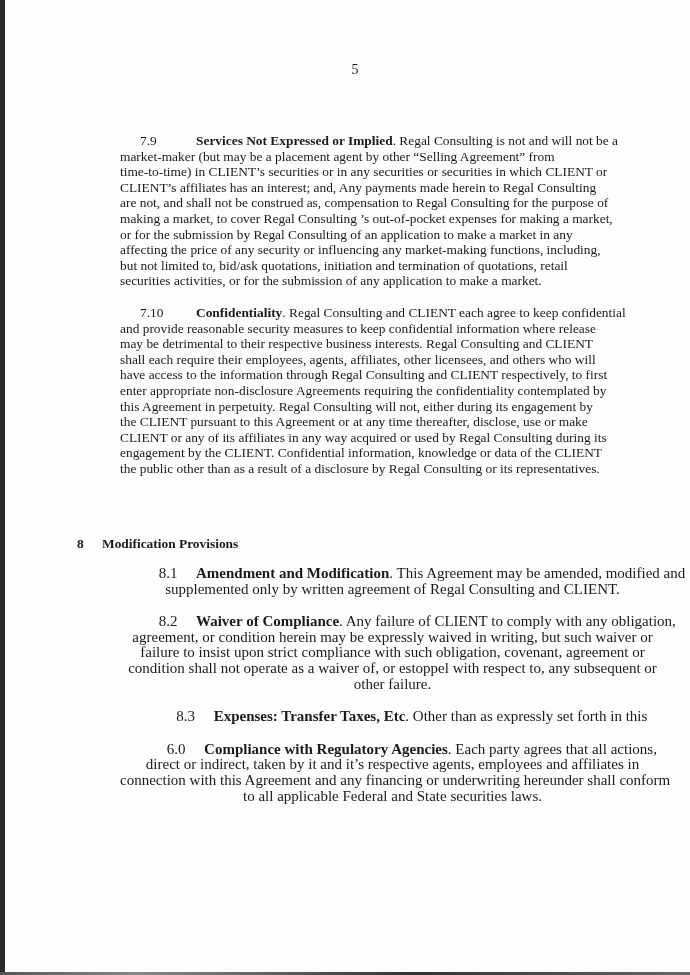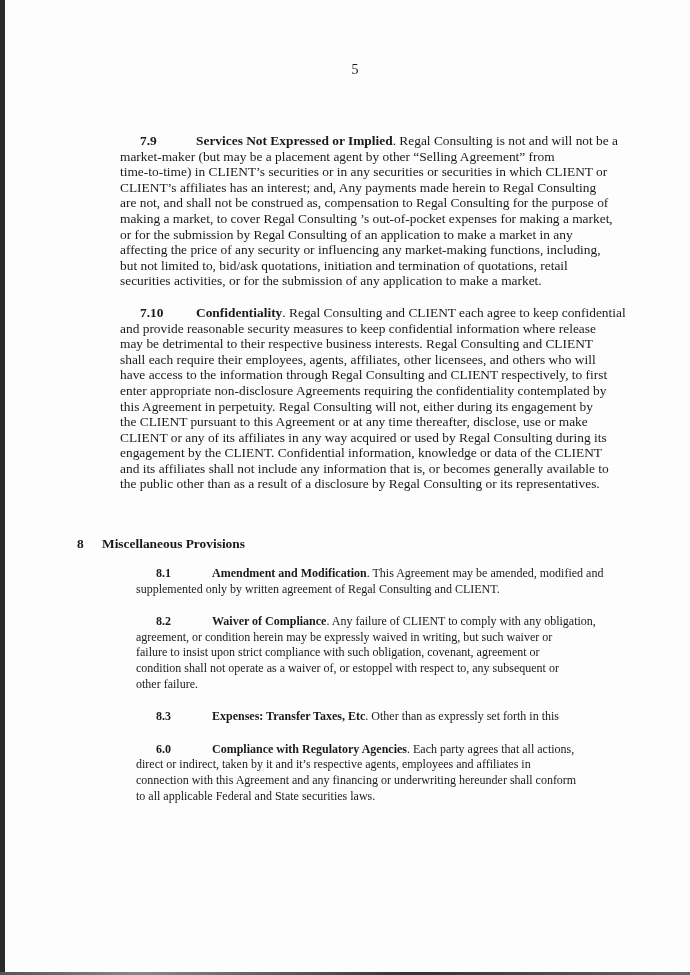--- a/index.html
+++ b/index.html
@@ -22,28 +22,28 @@
     position: absolute; top: 62px; left: 0; width: 710px;
     text-align: center; font-size: 14px;
   }
   .content {
     position: absolute; left: 120px; top: 133px; width: 545px;
     font-size: 13.4px; line-height: 15.6px;
   }
   .para { margin: 0 0 16px 0; }
   .para .line { display: block; white-space: nowrap; }
   .para .line.first { padding-left: 20px; }
-  .num { display: inline-block; width: 56px; font-weight: bold; }
+  .num { display: inline-block; width: 56px; }
   b { font-weight: bold; }
   .section-heading {
     position: absolute; left: 77px; top: 536px;
     font-size: 13.4px; font-weight: bold; white-space: nowrap;
   }
   .section-heading .snum { display: inline-block; width: 25px; }
-  .sec8 { position: absolute; left: 136px; top: 566px; width: 545px; font-size: 12px; line-height: 15.6px; }
+  .sec8 { position: absolute; left: 120px; top: 566px; width: 545px; font-size: 15px; line-height: 15.6px; text-align: center; }
   .sec8 .para { margin-bottom: 17px; }
 </style>
 </head>
 <body>
 
 <div class="scan-edge-left"></div>
 <div class="scan-edge-bottom"></div>
 
 <div class="page-number">5</div>
 
@@ -64,27 +64,26 @@
       <span class="line first"><span class="num">7.10</span><b>Confidentiality</b>. <span>Regal Consulting  and CLIENT each agree to keep confidential</span></span>
       <span class="line">and provide reasonable security measures to keep confidential information where release</span>
       <span class="line">may be detrimental to their respective business interests.  Regal Consulting  and CLIENT</span>
       <span class="line">shall each require their employees, agents, affiliates, other licensees, and others who will</span>
       <span class="line">have access to the information through Regal Consulting  and CLIENT respectively, to first</span>
       <span class="line">enter appropriate non-disclosure Agreements requiring the confidentiality contemplated by</span>
       <span class="line">this Agreement in perpetuity.  Regal Consulting  will not, either during its engagement by</span>
       <span class="line">the CLIENT pursuant to this Agreement or at any time thereafter, disclose, use or make</span>
       <span class="line">CLIENT or any of its affiliates in any way acquired or used by Regal Consulting  during its</span>
       <span class="line">engagement by the CLIENT.  Confidential information, knowledge or data of the CLIENT</span>
-      <span class="line">and its affiliates shall not include any information that is, or becomes generally available to</span>
       <span class="line">the public other than as a result of a disclosure by Regal Consulting  or its representatives.</span>
     </div>
   </div>
 
 <div class="section-heading">
-  <span class="snum">8</span><span>Miscellaneous Provisions</span>
+  <span class="snum">8</span><span>Modification Provisions</span>
 </div>
 
 <div class="sec8" id="sec8">
     <div class="para">
       <span class="line first"><span class="num">8.1</span><b>Amendment and Modification</b>. <span> This Agreement may be amended, modified and</span></span>
       <span class="line">supplemented only by written agreement of Regal Consulting  and CLIENT.</span>
     </div>
     <div class="para">
       <span class="line first"><span class="num">8.2</span><b>Waiver of Compliance</b>. <span> Any failure of CLIENT to comply with any obligation,</span></span>
       <span class="line">agreement, or condition herein may be expressly waived in writing, but such waiver or</span>

